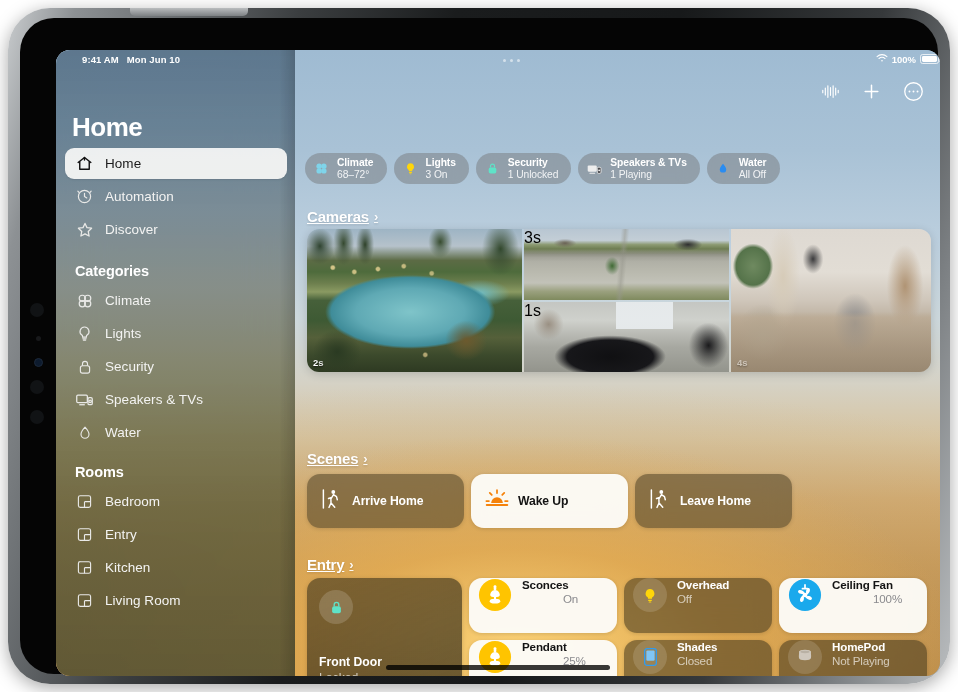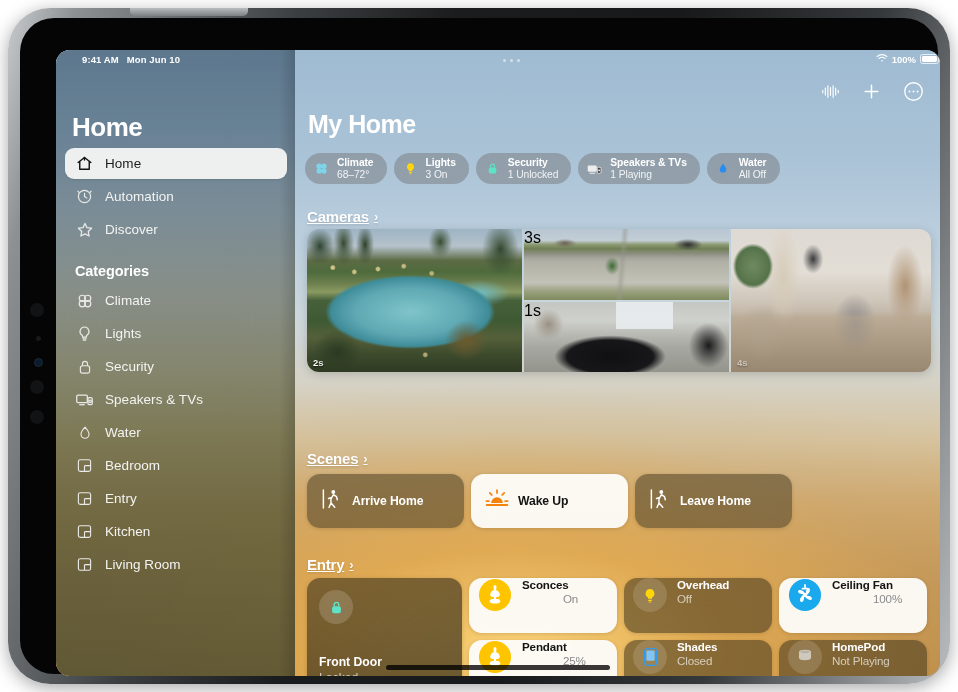--- a/index.html
+++ b/index.html
@@ -405,20 +405,21 @@
 
             <div class="sb-row">
               <span class="ic">
                 <svg width="16" height="16" viewBox="0 0 24 24" fill="none" stroke="#e9e9e7" stroke-width="1.7" stroke-linejoin="round">
                   <path d="M12 3.2c0 0-6 6.6-6 10.6a6 6 0 0 0 12 0c0-4-6-10.6-6-10.6z"></path>
                 </svg>
               </span>
               <span class="lb">Water</span>
             </div>
 
+            <div class="sb-head">Rooms</div>
 
             <div class="sb-row">
               <span class="ic">
                 <svg width="17" height="17" viewBox="0 0 24 24" fill="none" stroke="#e9e9e7" stroke-width="1.6" stroke-linejoin="round">
                   <rect x="3.4" y="3.8" width="17.2" height="16.4" rx="2.6"></rect>
                   <path d="M12 12.2h8.6M12 12.2v8"></path>
                 </svg>
               </span>
               <span class="lb">Bedroom</span>
             </div>
@@ -471,21 +472,20 @@
             <span class="tb-btn">
               <svg width="21" height="21" viewBox="0 0 24 24" fill="none" stroke="#ffffff" stroke-width="1.5">
                 <circle cx="12" cy="12" r="10"></circle>
                 <circle cx="7.4" cy="12" r="1.1" fill="#fff" stroke="none"></circle>
                 <circle cx="12" cy="12" r="1.1" fill="#fff" stroke="none"></circle>
                 <circle cx="16.6" cy="12" r="1.1" fill="#fff" stroke="none"></circle>
               </svg>
             </span>
           </div>
 
-          <div class="page-title">My Home</div>
 
           <div class="chips">
             <div class="chip">
               <span class="ci">
                 <svg width="15" height="15" viewBox="0 0 24 24" fill="#7fd4ea">
                   <circle cx="8.2" cy="8.2" r="4.3"></circle>
                     <circle cx="15.8" cy="8.2" r="4.3"></circle>
                   <circle cx="8.2" cy="15.8" r="4.3"></circle>
                     <circle cx="15.8" cy="15.8" r="4.3"></circle>
                 </svg>

